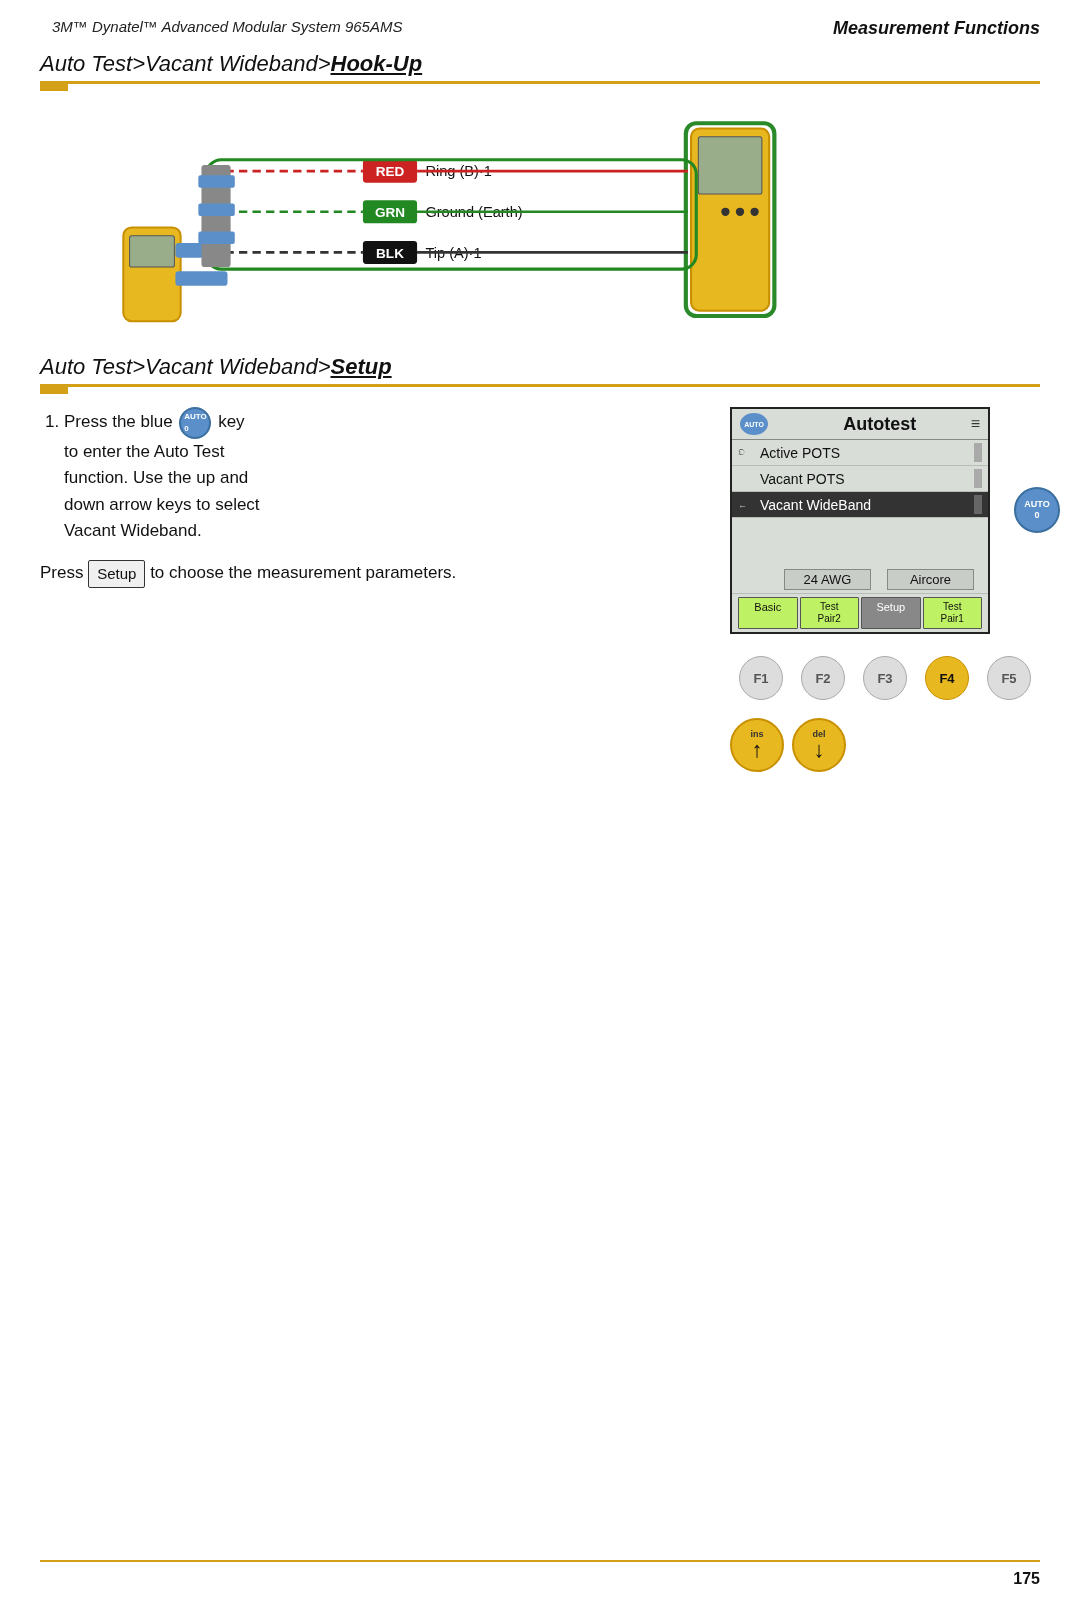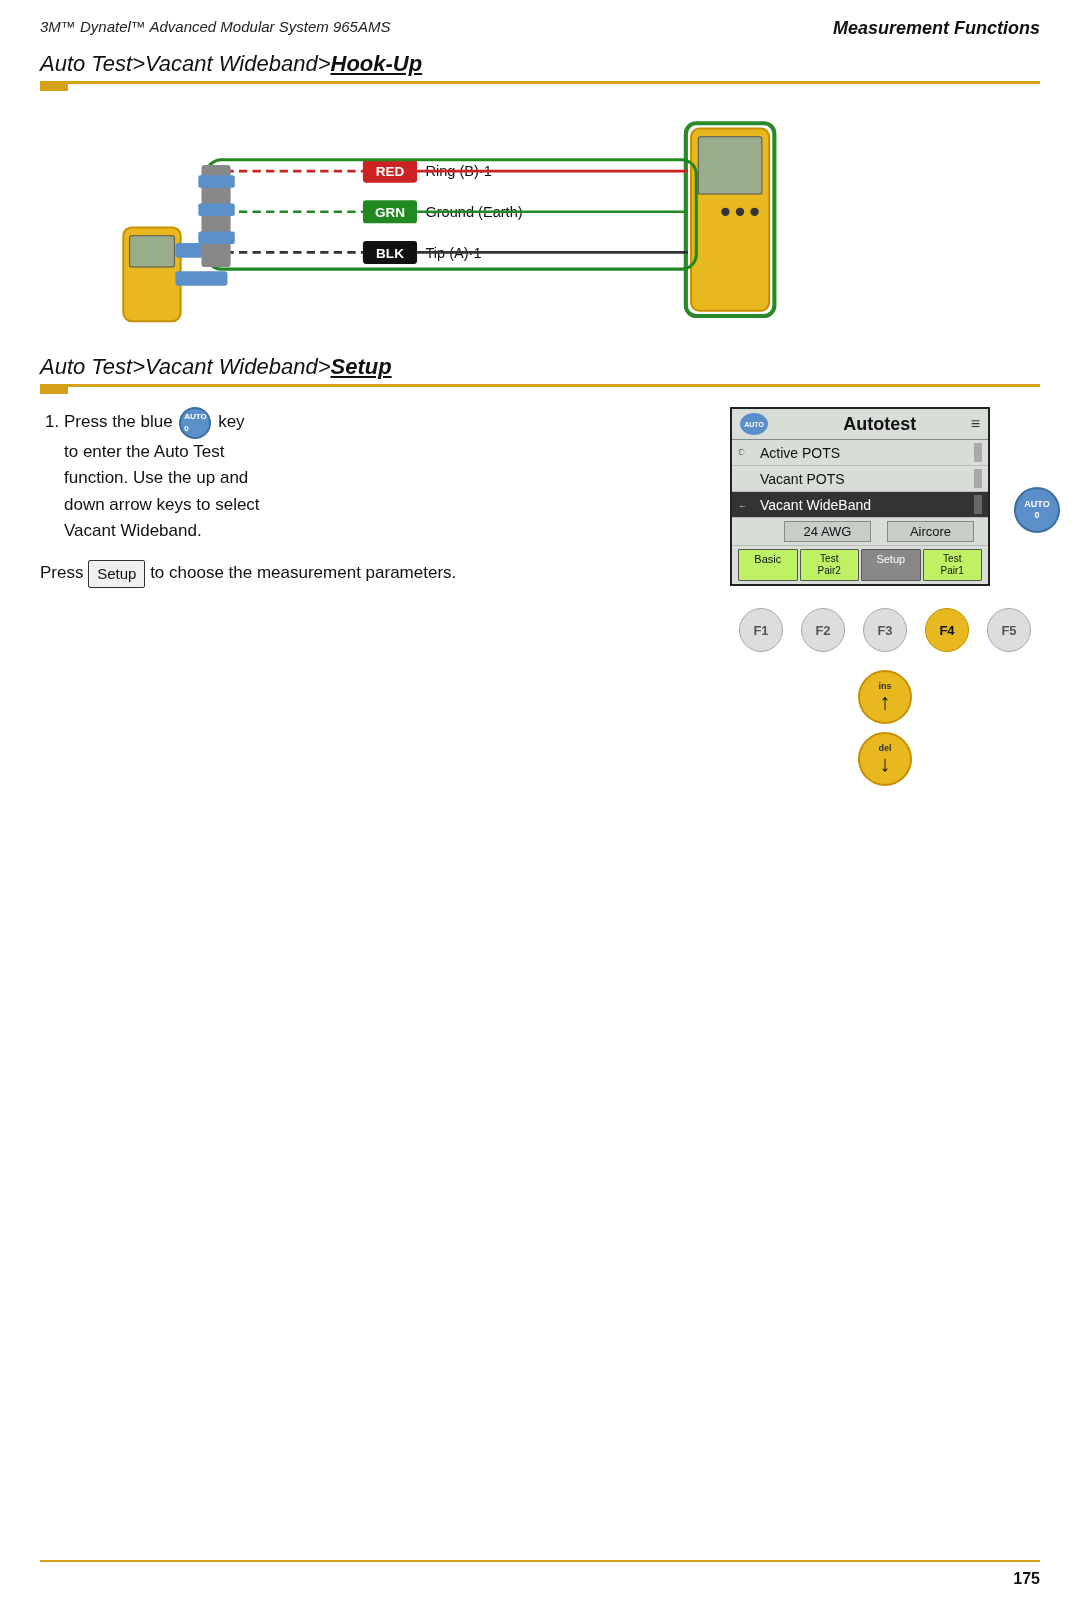--- a/index.html
+++ b/index.html
@@ -10,21 +10,21 @@
       font-family: Arial, sans-serif;
       position: relative;
       overflow: hidden;
     }
 
     
     .header {
       display: flex;
       justify-content: space-between;
       align-items: flex-start;
-      padding: 18px 40px 0 40px;
+      padding: 18px 40px 0 52px;
     }
     .header-left {
       font-size: 15px;
       color: #222;
       font-style: italic;
     }
     .header-right {
       font-size: 18px;
       font-weight: bold;
       font-style: italic;
@@ -198,20 +198,21 @@
       width: 8px;
       background: #aaa;
       align-self: stretch;
       margin-left: 4px;
     }
     .lcd-double-row {
       display: flex;
       gap: 16px;
       padding: 3px 14px;
       border-bottom: 1px solid #b8bdb8;
+      margin-top: 48px;
     }
     .lcd-cell {
       flex: 1;
       border: 1px solid #888;
       background: #c8cdc8;
       text-align: center;
       font-size: 13px;
       padding: 2px 4px;
       color: #111;
     }
@@ -255,21 +256,21 @@
     }
     .fkey.active {
       background: #e8b820;
       border-color: #c89000;
       color: #111;
     }
 
     
     .nav-buttons {
       display: flex;
-      flex-direction: column;
+      flex-direction: row;
       align-items: center;
       margin-top: 18px;
       margin-left: 10px;
       gap: 8px;
     }
     .nav-btn {
       width: 54px; height: 54px;
       border-radius: 50%;
       background: #e8b820;
       border: 2px solid #c89000;

